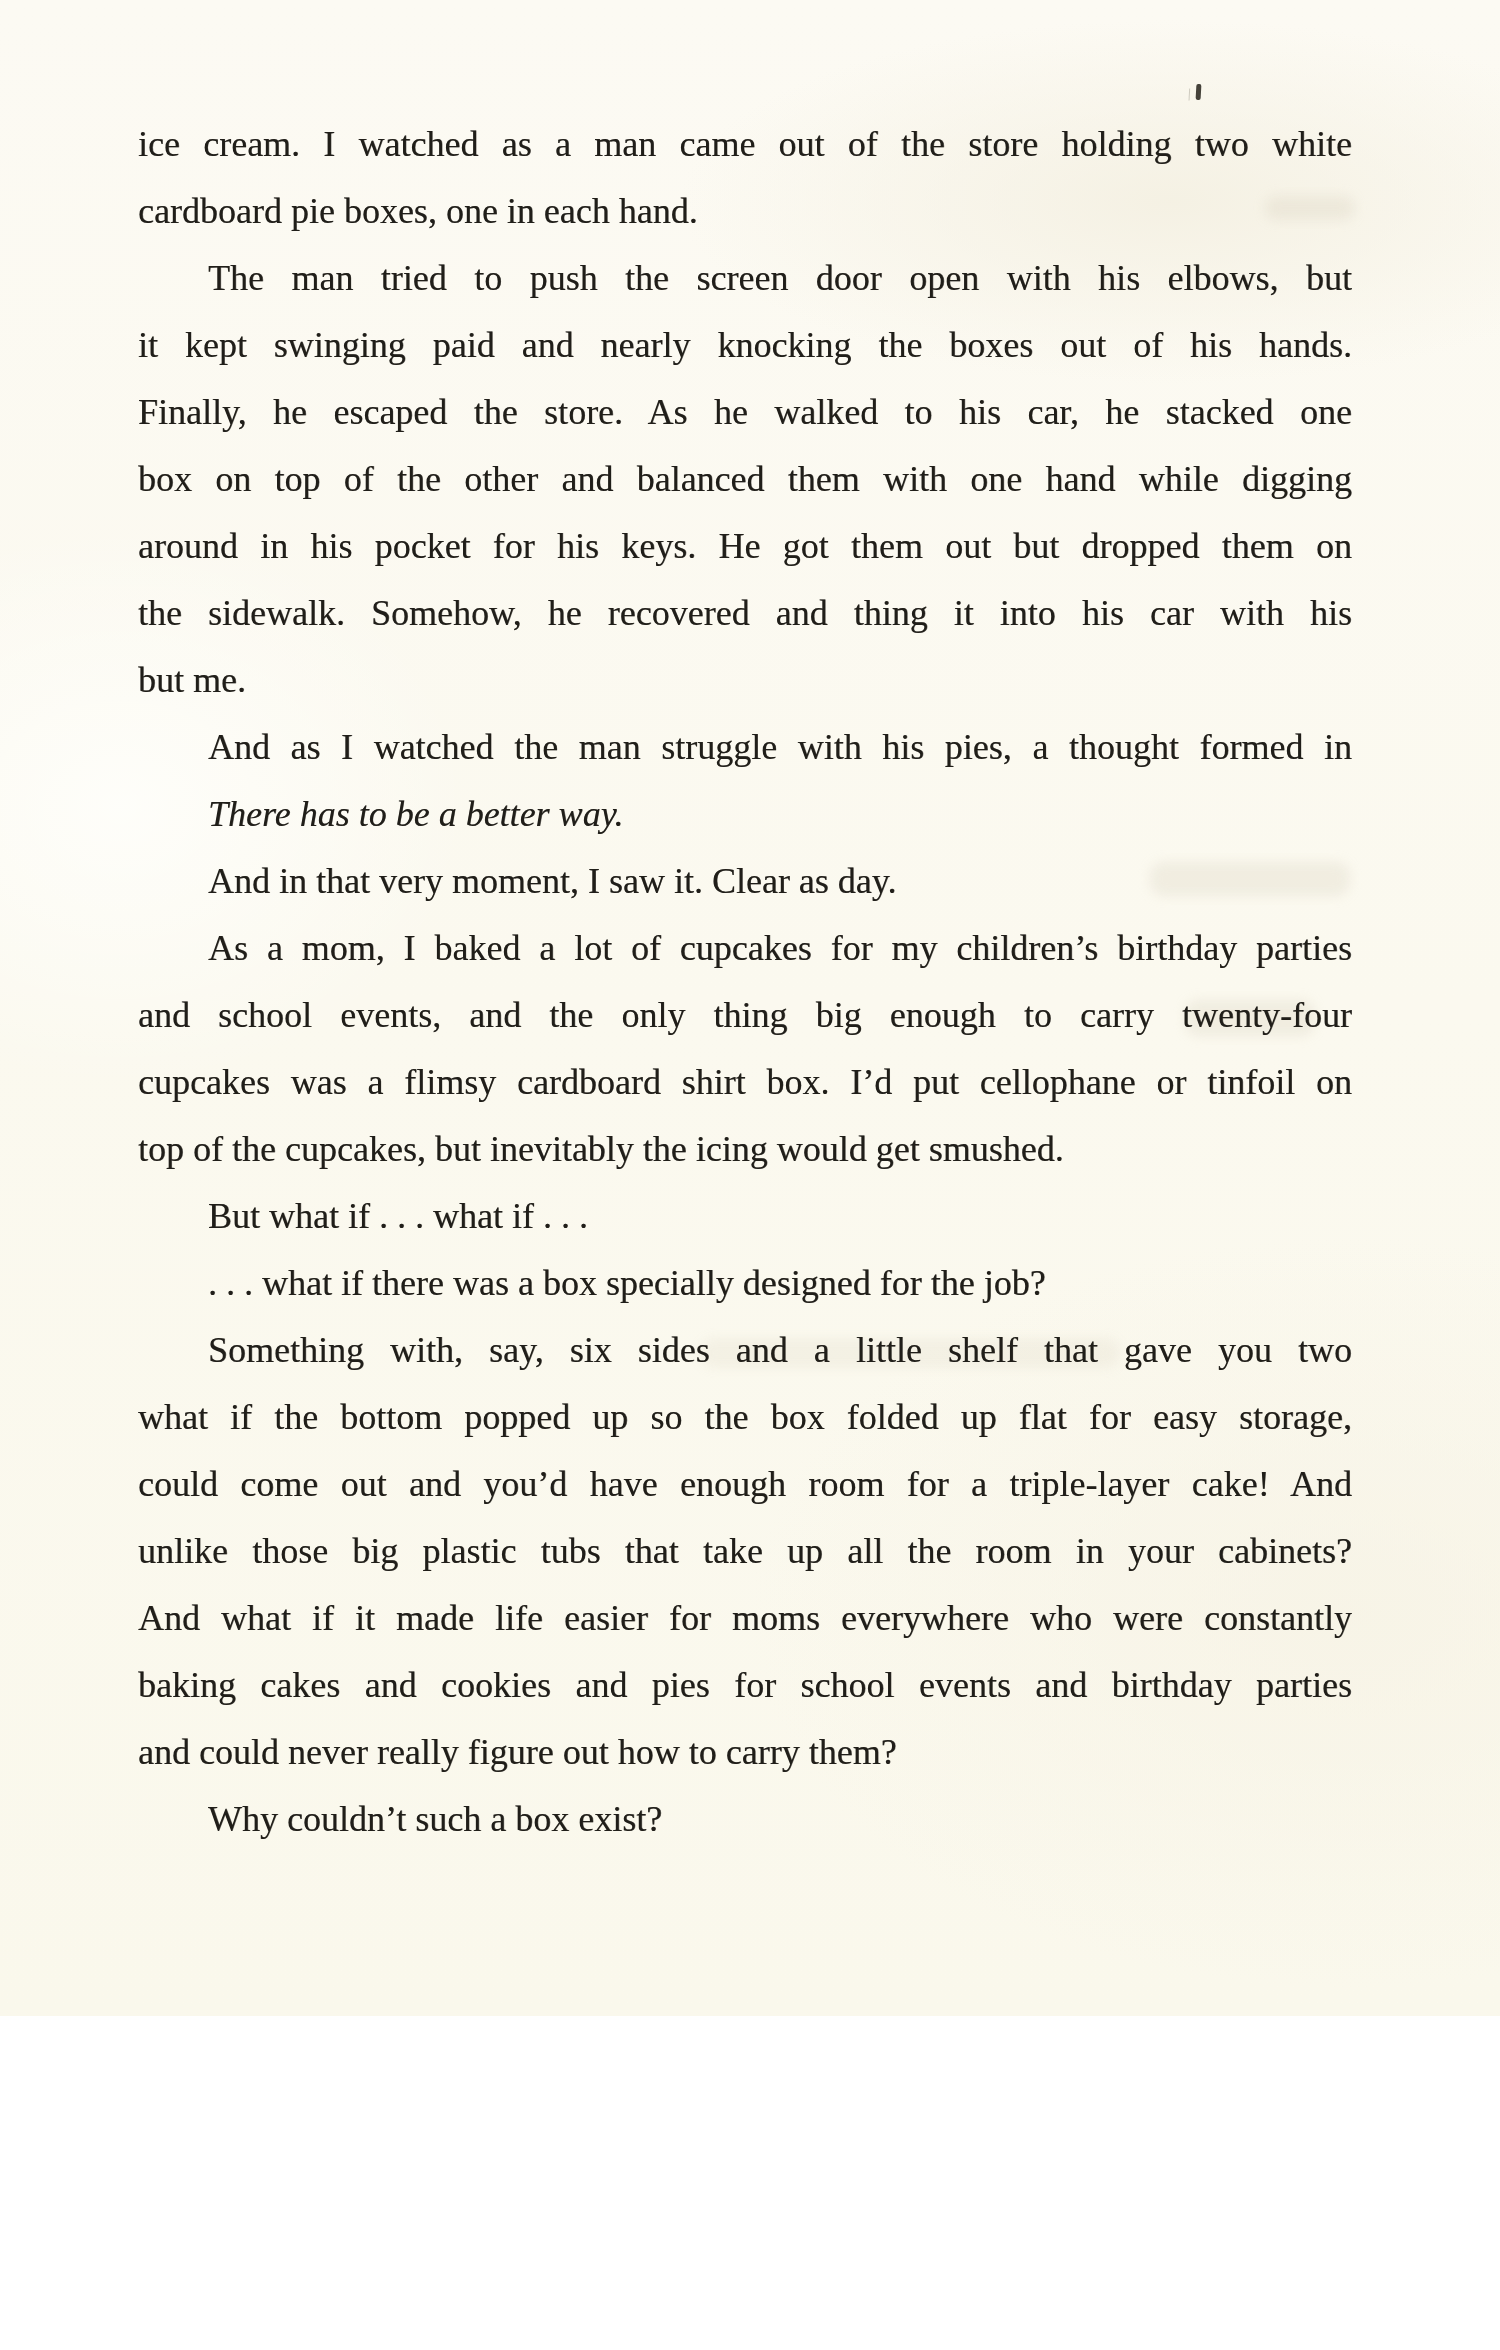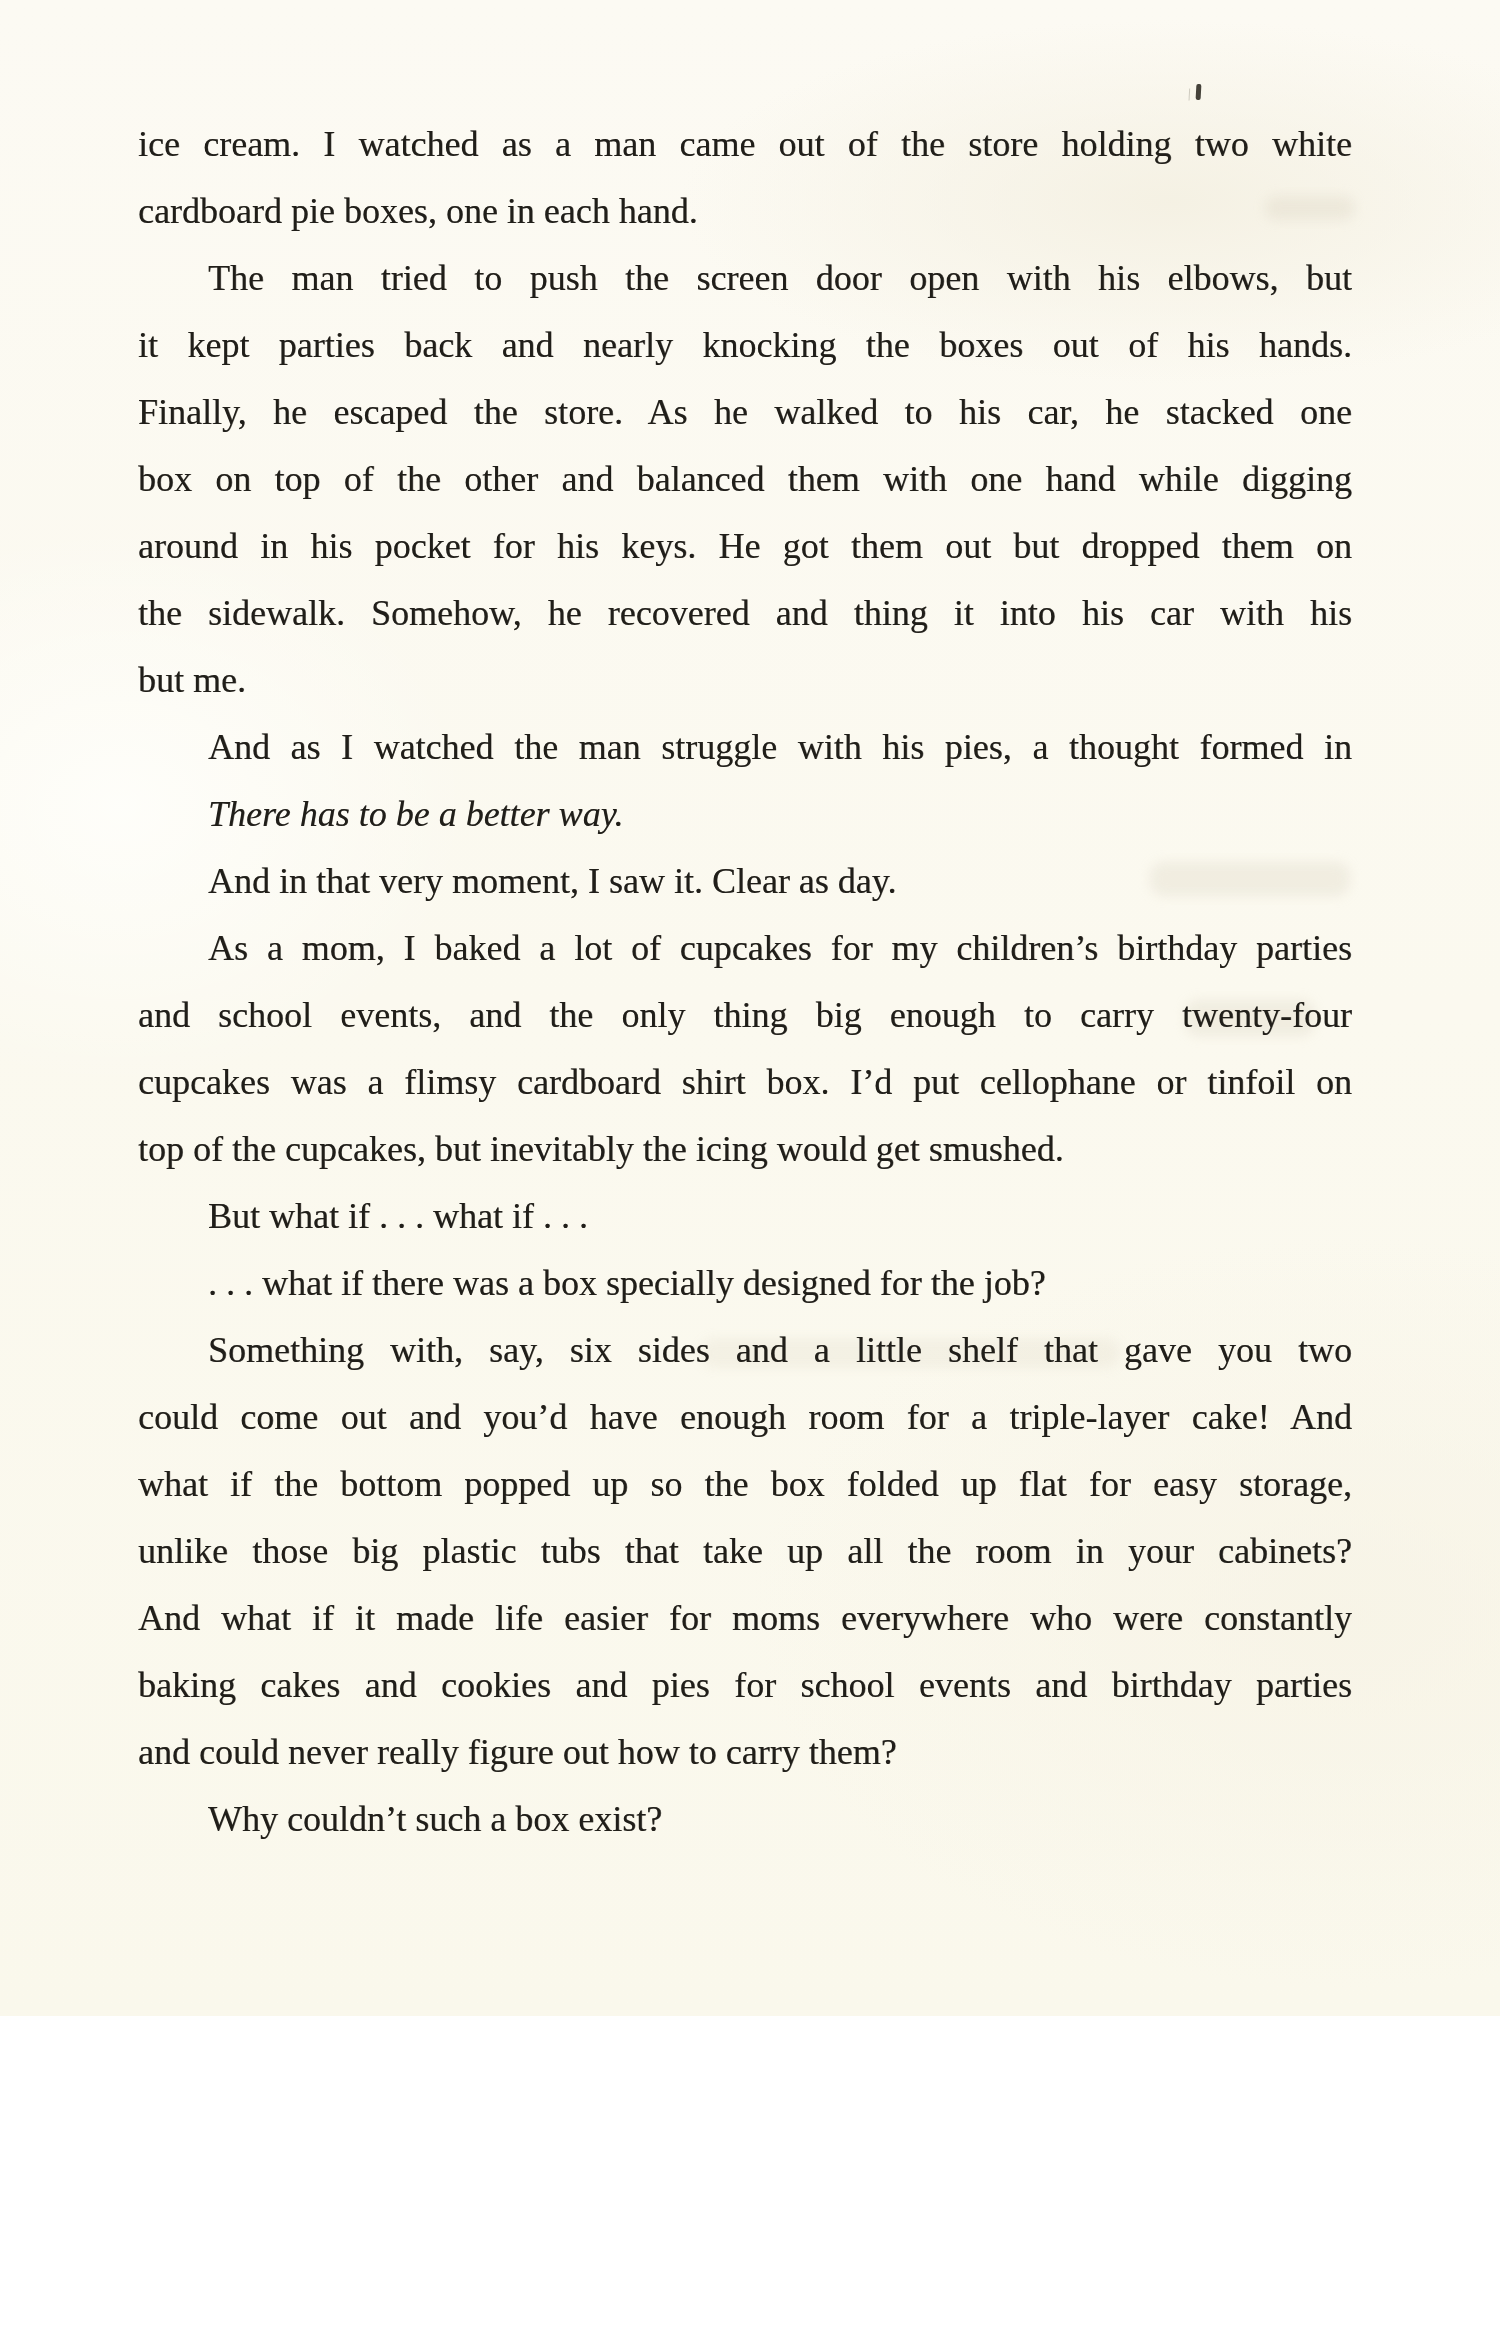--- a/index.html
+++ b/index.html
@@ -82,21 +82,21 @@
   <div class="smudge s3"></div>
   <div class="smudge s4"></div>
 
   <div class="text-block">
       <div class="para">
         <div class="line just">ice cream. I watched as a man came out of the store holding two white</div>
         <div class="line">cardboard pie boxes, one in each hand.</div>
       </div>
       <div class="para indent">
         <div class="line just">The man tried to push the screen door open with his elbows, but</div>
-        <div class="line just">it kept parties back and nearly knocking the boxes out of his hands.</div>
+        <div class="line just">it kept swinging paid and nearly knocking the boxes out of his hands.</div>
         <div class="line just">Finally, he escaped the store. As he walked to his car, he stacked one</div>
         <div class="line just">box on top of the other and balanced them with one hand while digging</div>
         <div class="line just">around in his pocket for his keys. He got them out but dropped them on</div>
         <div class="line just">the sidewalk. Somehow, he recovered and thing it into his car with his</div>
         <div class="line">but me.</div>
       </div>
       <div class="para indent">
         <div class="line just">And as I watched the man struggle with his pies, a thought formed in</div>
       </div>
       <div class="para indent italic">
@@ -112,22 +112,22 @@
         <div class="line">top of the cupcakes, but inevitably the icing would get smushed.</div>
       </div>
       <div class="para indent">
         <div class="line">But what if . . . what if . . .</div>
       </div>
       <div class="para indent">
         <div class="line">. . . what if there was a box specially designed for the job?</div>
       </div>
       <div class="para indent">
         <div class="line just">Something with, say, six sides and a little shelf that gave you two</div>
+        <div class="line just">what if the bottom popped up so the box folded up flat for easy storage,</div>
         <div class="line just">could come out and you’d have enough room for a triple-layer cake! And</div>
-        <div class="line just">what if the bottom popped up so the box folded up flat for easy storage,</div>
         <div class="line just">unlike those big plastic tubs that take up all the room in your cabinets?</div>
         <div class="line just">And what if it made life easier for moms everywhere who were constantly</div>
         <div class="line just">baking cakes and cookies and pies for school events and birthday parties</div>
         <div class="line">and could never really figure out how to carry them?</div>
       </div>
       <div class="para indent">
         <div class="line">Why couldn’t such a box exist?</div>
       </div>
     </div>
 

